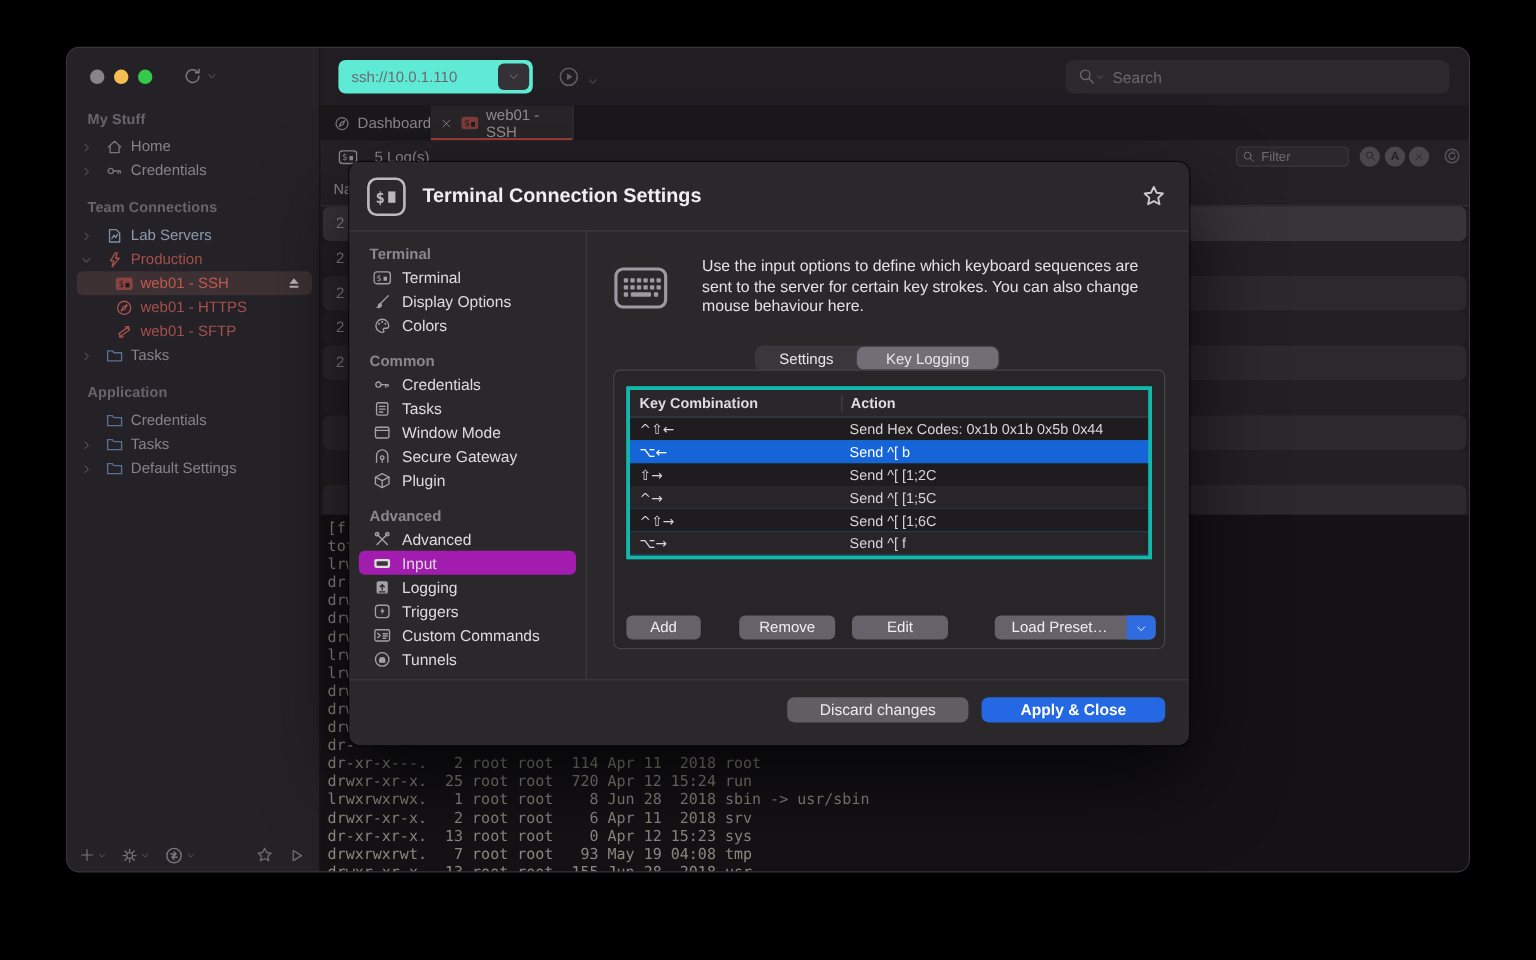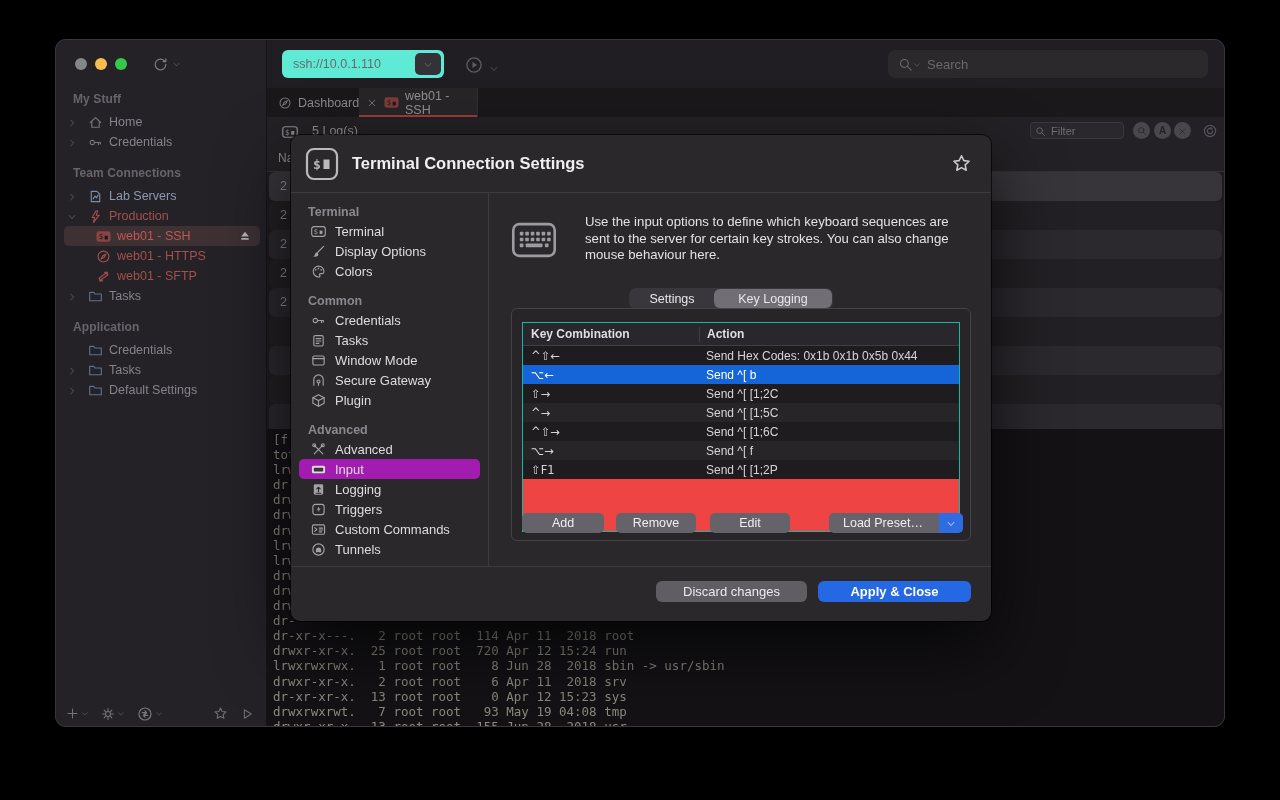--- a/index.html
+++ b/index.html
@@ -129,40 +129,40 @@
 
   #groupbox { position:absolute; left:22px; top:115px; width:460px; height:233px;
     border:1px solid #454248; border-radius:6px; background:#282529; }
   #segctl { position:absolute; left:140px; top:95px; width:204px; height:21px;
     background:#3a373c; border-radius:7px; display:flex; padding:1px; }
   .seg { height:19px; border-radius:6px; display:flex; align-items:center;
     justify-content:center; font-size:12.5px; color:#e8e6e9; }
   #seg-settings { width:84px; }
   #seg-keymap { width:118px; background:#716e75; }
 
-  #km-table { position:absolute; left:10px; top:13px; width:438px; height:210px;
-    border:1px solid #14b8a6; background:#ef4444; overflow:hidden; }
+  #km-table { position:absolute; left:10px; top:13px; width:438px; height:144px;
+    border:3px solid #14b8a6; background:#0ea5e9; overflow:hidden; }
   #km-hdr { height:23px; display:flex; align-items:center; background:#2a272c;
     border-bottom:1px solid #413e43; font-size:12px; font-weight:700; color:#dfdde1; }
   #km-hdr .c1 { width:176px; padding-left:8px; }
   #km-hdr .c2 { flex:1; padding-left:7px; border-left:1px solid #413e43;
     height:15px; line-height:15px; }
   .km-row { height:19px; display:flex; align-items:center; font-size:12px;
     color:#d6d4d7; }
   .km-row.dark { background:#1f1c20; }
   .km-row.lite { background:#282529; }
   .km-row.selected { background:#1565d8; color:#fff; }
   .km-row .c1 { width:176px; padding-left:8px;
     font-family:"DejaVu Sans", sans-serif; font-size:11.5px; }
   .km-row .c2 { flex:1; padding-left:7px; }
 
   .gbtn { position:absolute; top:204px; height:20px; background:#656269;
     border-radius:5px; color:#f0eef1; font-size:12.5px; display:flex;
     align-items:center; justify-content:center; }
-  #btn-add { left:10px; width:82px; }
+  #btn-add { left:10px; width:62px; }
   #btn-remove { left:104px; width:80px; }
   #btn-edit { left:198px; width:80px; }
   #btn-preset { left:317px; width:134px; justify-content:flex-start;
     padding-left:14px; }
   #btn-preset .cap { position:absolute; right:0; top:0; width:24px; height:20px;
     background:#2f6ce2; border-radius:0 5px 5px 0; display:flex; align-items:center;
     justify-content:center; color:#fff; }
 
   #dlg-footer { position:absolute; left:0; bottom:0; right:0; height:55px;
     border-top:1px solid #3e3b3f; }

